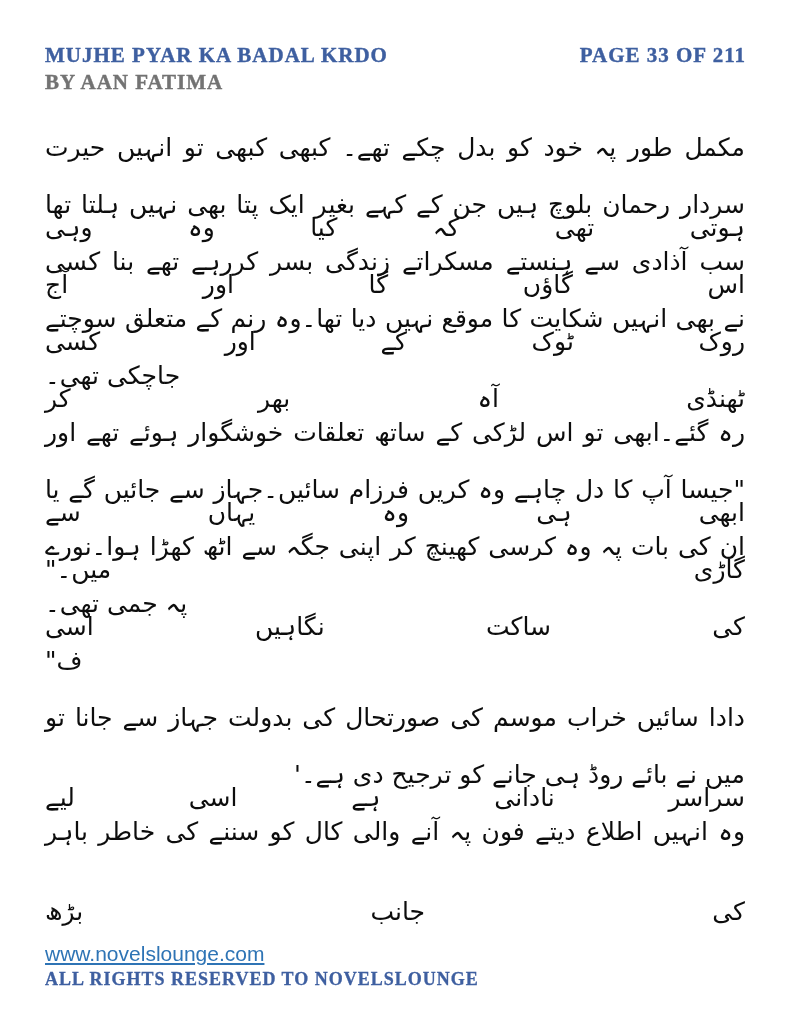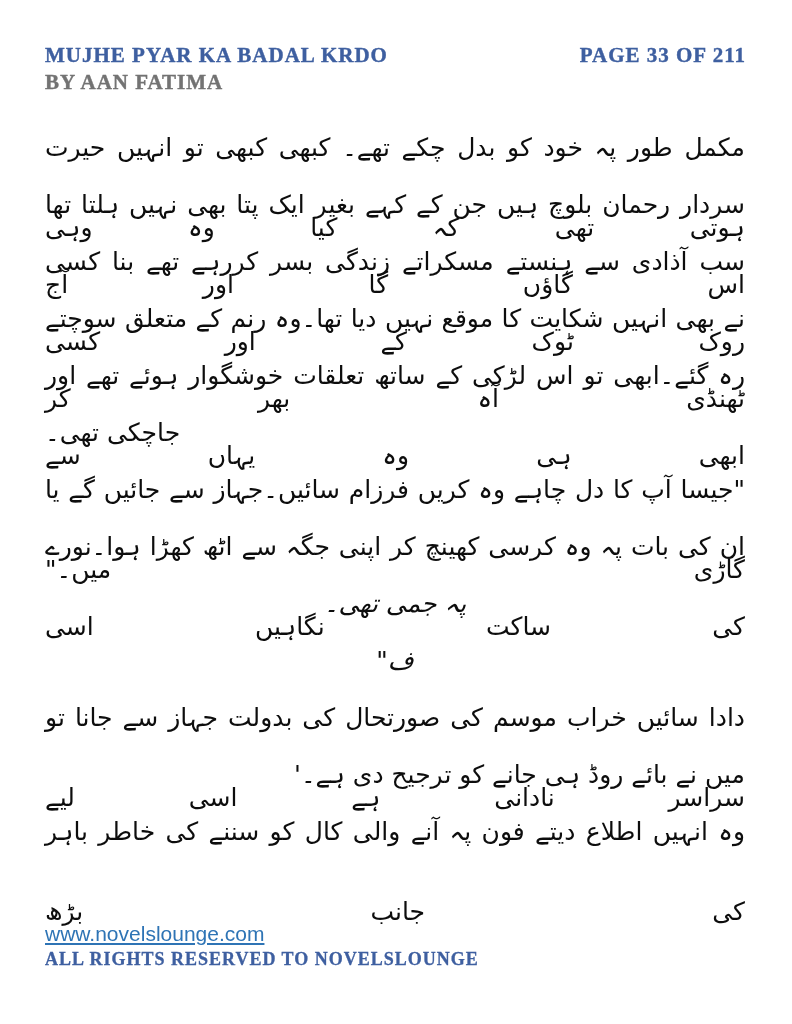--- a/index.html
+++ b/index.html
@@ -38,27 +38,27 @@
     font-size: 25px;
   }
   .body-text .line {
     height: 57px;
     line-height: 80px;
     white-space: nowrap;
     overflow: visible;
   }
   .body-text .line.align-justify { text-align: justify; text-align-last: justify; white-space: normal; }
   .body-text .line.align-left    { text-align: left; }
-  .body-text .line.align-right   { text-align: center; font-style: italic; }
+  .body-text .line.align-right   { text-align: left; }
   .body-text .line.align-center  { text-align: right; }
   
   .page-footer {
     position: absolute;
     left: 45px;
-    bottom: 52px;
+    bottom: 32px;
     display: flex;
     flex-direction: column;
   }
   .website-link {
     font-family: "Liberation Sans", "DejaVu Sans", sans-serif;
     font-size: 21px;
     line-height: 26px;
     text-decoration: underline;
     cursor: pointer;
   }
@@ -82,22 +82,22 @@
       <div class="hdr-text" style="color: #737373;">BY AAN FATIMA</div>
     </div>
     <div class="hdr-text header-right" style="color: rgb(62, 95, 160);">PAGE 33 OF 211</div>
   </header>
 
   <main class="body-text" id="body-text" dir="rtl" lang="ur" style="color: rgb(13, 13, 13);">
       <div class="line align-justify">مکمل طور پہ خود کو بدل چکے تھے۔ کبھی کبھی تو انہیں حیرت ہوتی تھی کہ کیا وہ وہی</div>
       <div class="line align-justify">سردار رحمان بلوچ ہیں جن کے کہے بغیر ایک پتا بھی نہیں ہلتا تھا اس گاؤں گا اور آج</div>
       <div class="line align-justify">سب آذادی سے ہنستے مسکراتے زندگی بسر کررہے تھے بنا کسی روک ٹوک کے اور کسی</div>
       <div class="line align-justify">نے بھی انہیں شکایت کا موقع نہیں دیا تھا۔وہ رنم کے متعلق سوچتے ٹھنڈی آہ بھر کر</div>
+      <div class="line align-left">جاچکی تھی۔</div>
       <div class="line align-justify">رہ گئے۔ابھی تو اس لڑکی کے ساتھ تعلقات خوشگوار ہوئے تھے اور ابھی ہی وہ یہاں سے</div>
-      <div class="line align-left">جاچکی تھی۔</div>
       <div class="line align-justify">"جیسا آپ کا دل چاہے وہ کریں فرزام سائیں۔جہاز سے جائیں گے یا گاڑی میں۔"</div>
       <div class="line align-justify">ان کی بات پہ وہ کرسی کھینچ کر اپنی جگہ سے اٹھ کھڑا ہوا۔نورے کی ساکت نگاہیں اسی</div>
       <div class="line align-right">پہ جمی تھی۔</div>
       <div class="line align-right">ف"</div>
       <div class="line align-justify">دادا سائیں خراب موسم کی صورتحال کی بدولت جہاز سے جانا تو سراسر نادانی ہے اسی لیے</div>
       <div class="line align-center">میں نے بائے روڈ ہی جانے کو ترجیح دی ہے۔'</div>
       <div class="line align-justify">وہ انہیں اطلاع دیتے فون پہ آنے والی کال کو سننے کی خاطر باہر کی جانب بڑھ</div>
     </main>
 
   <footer class="page-footer">

